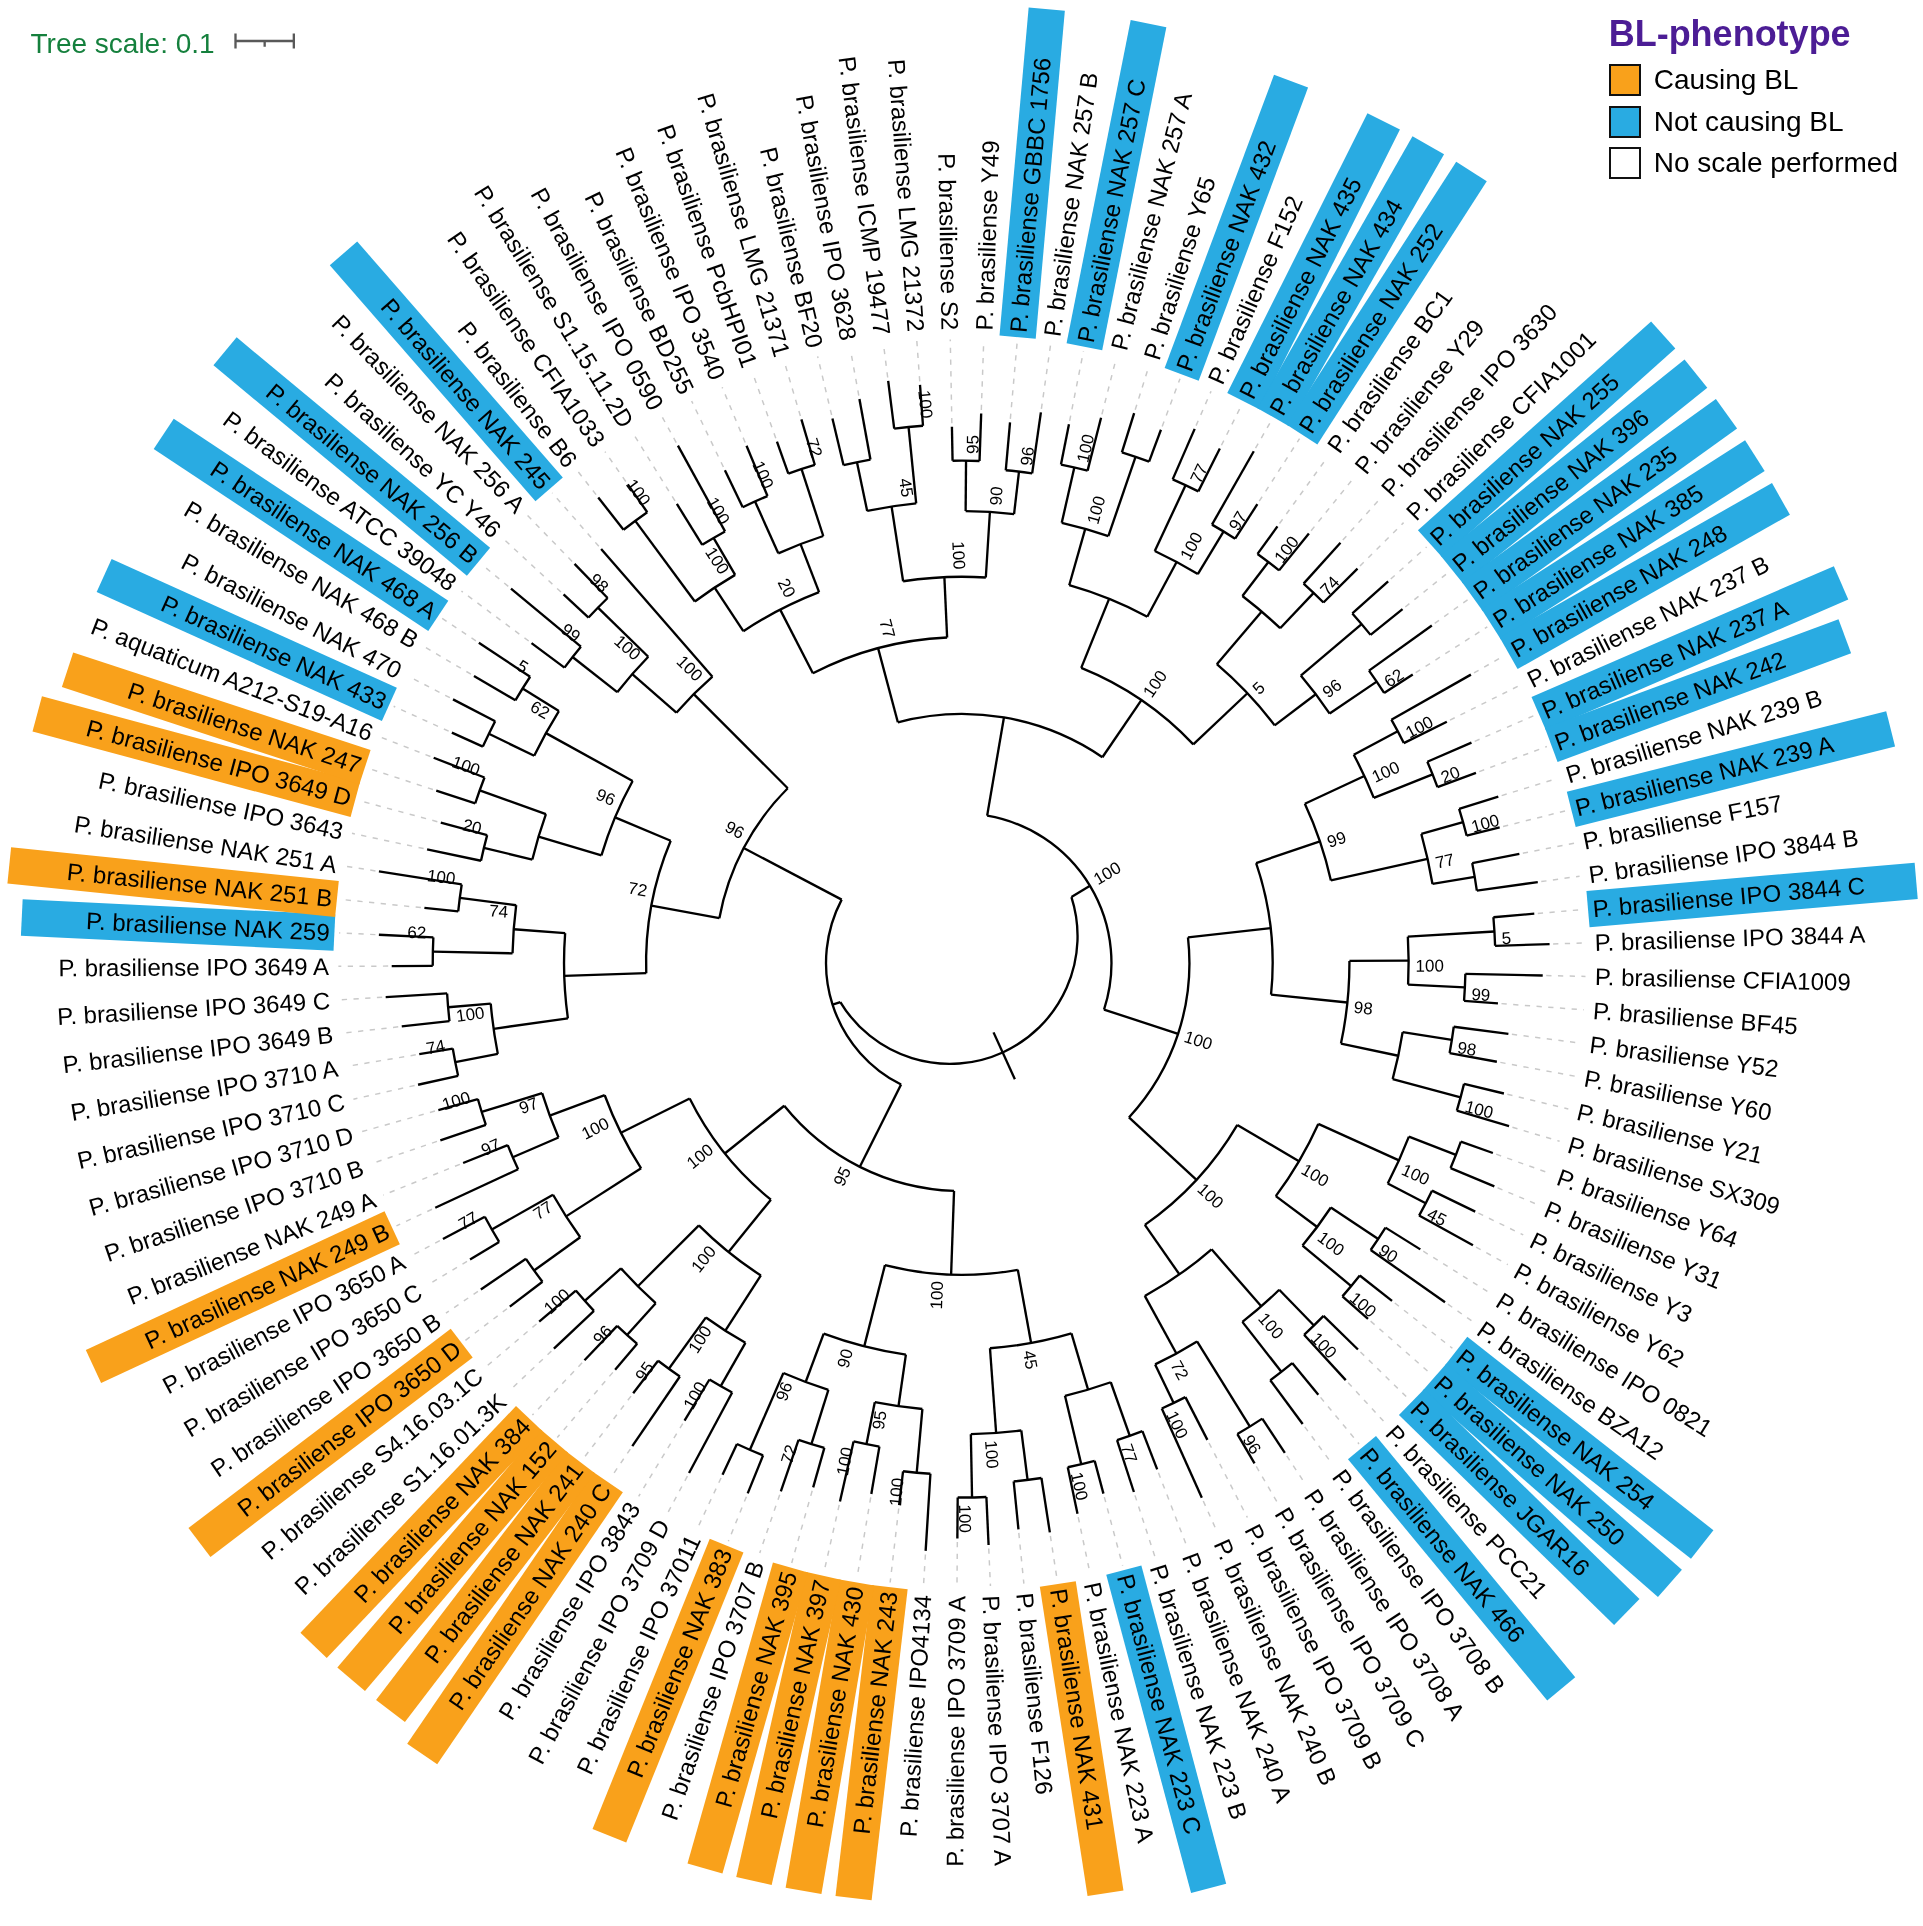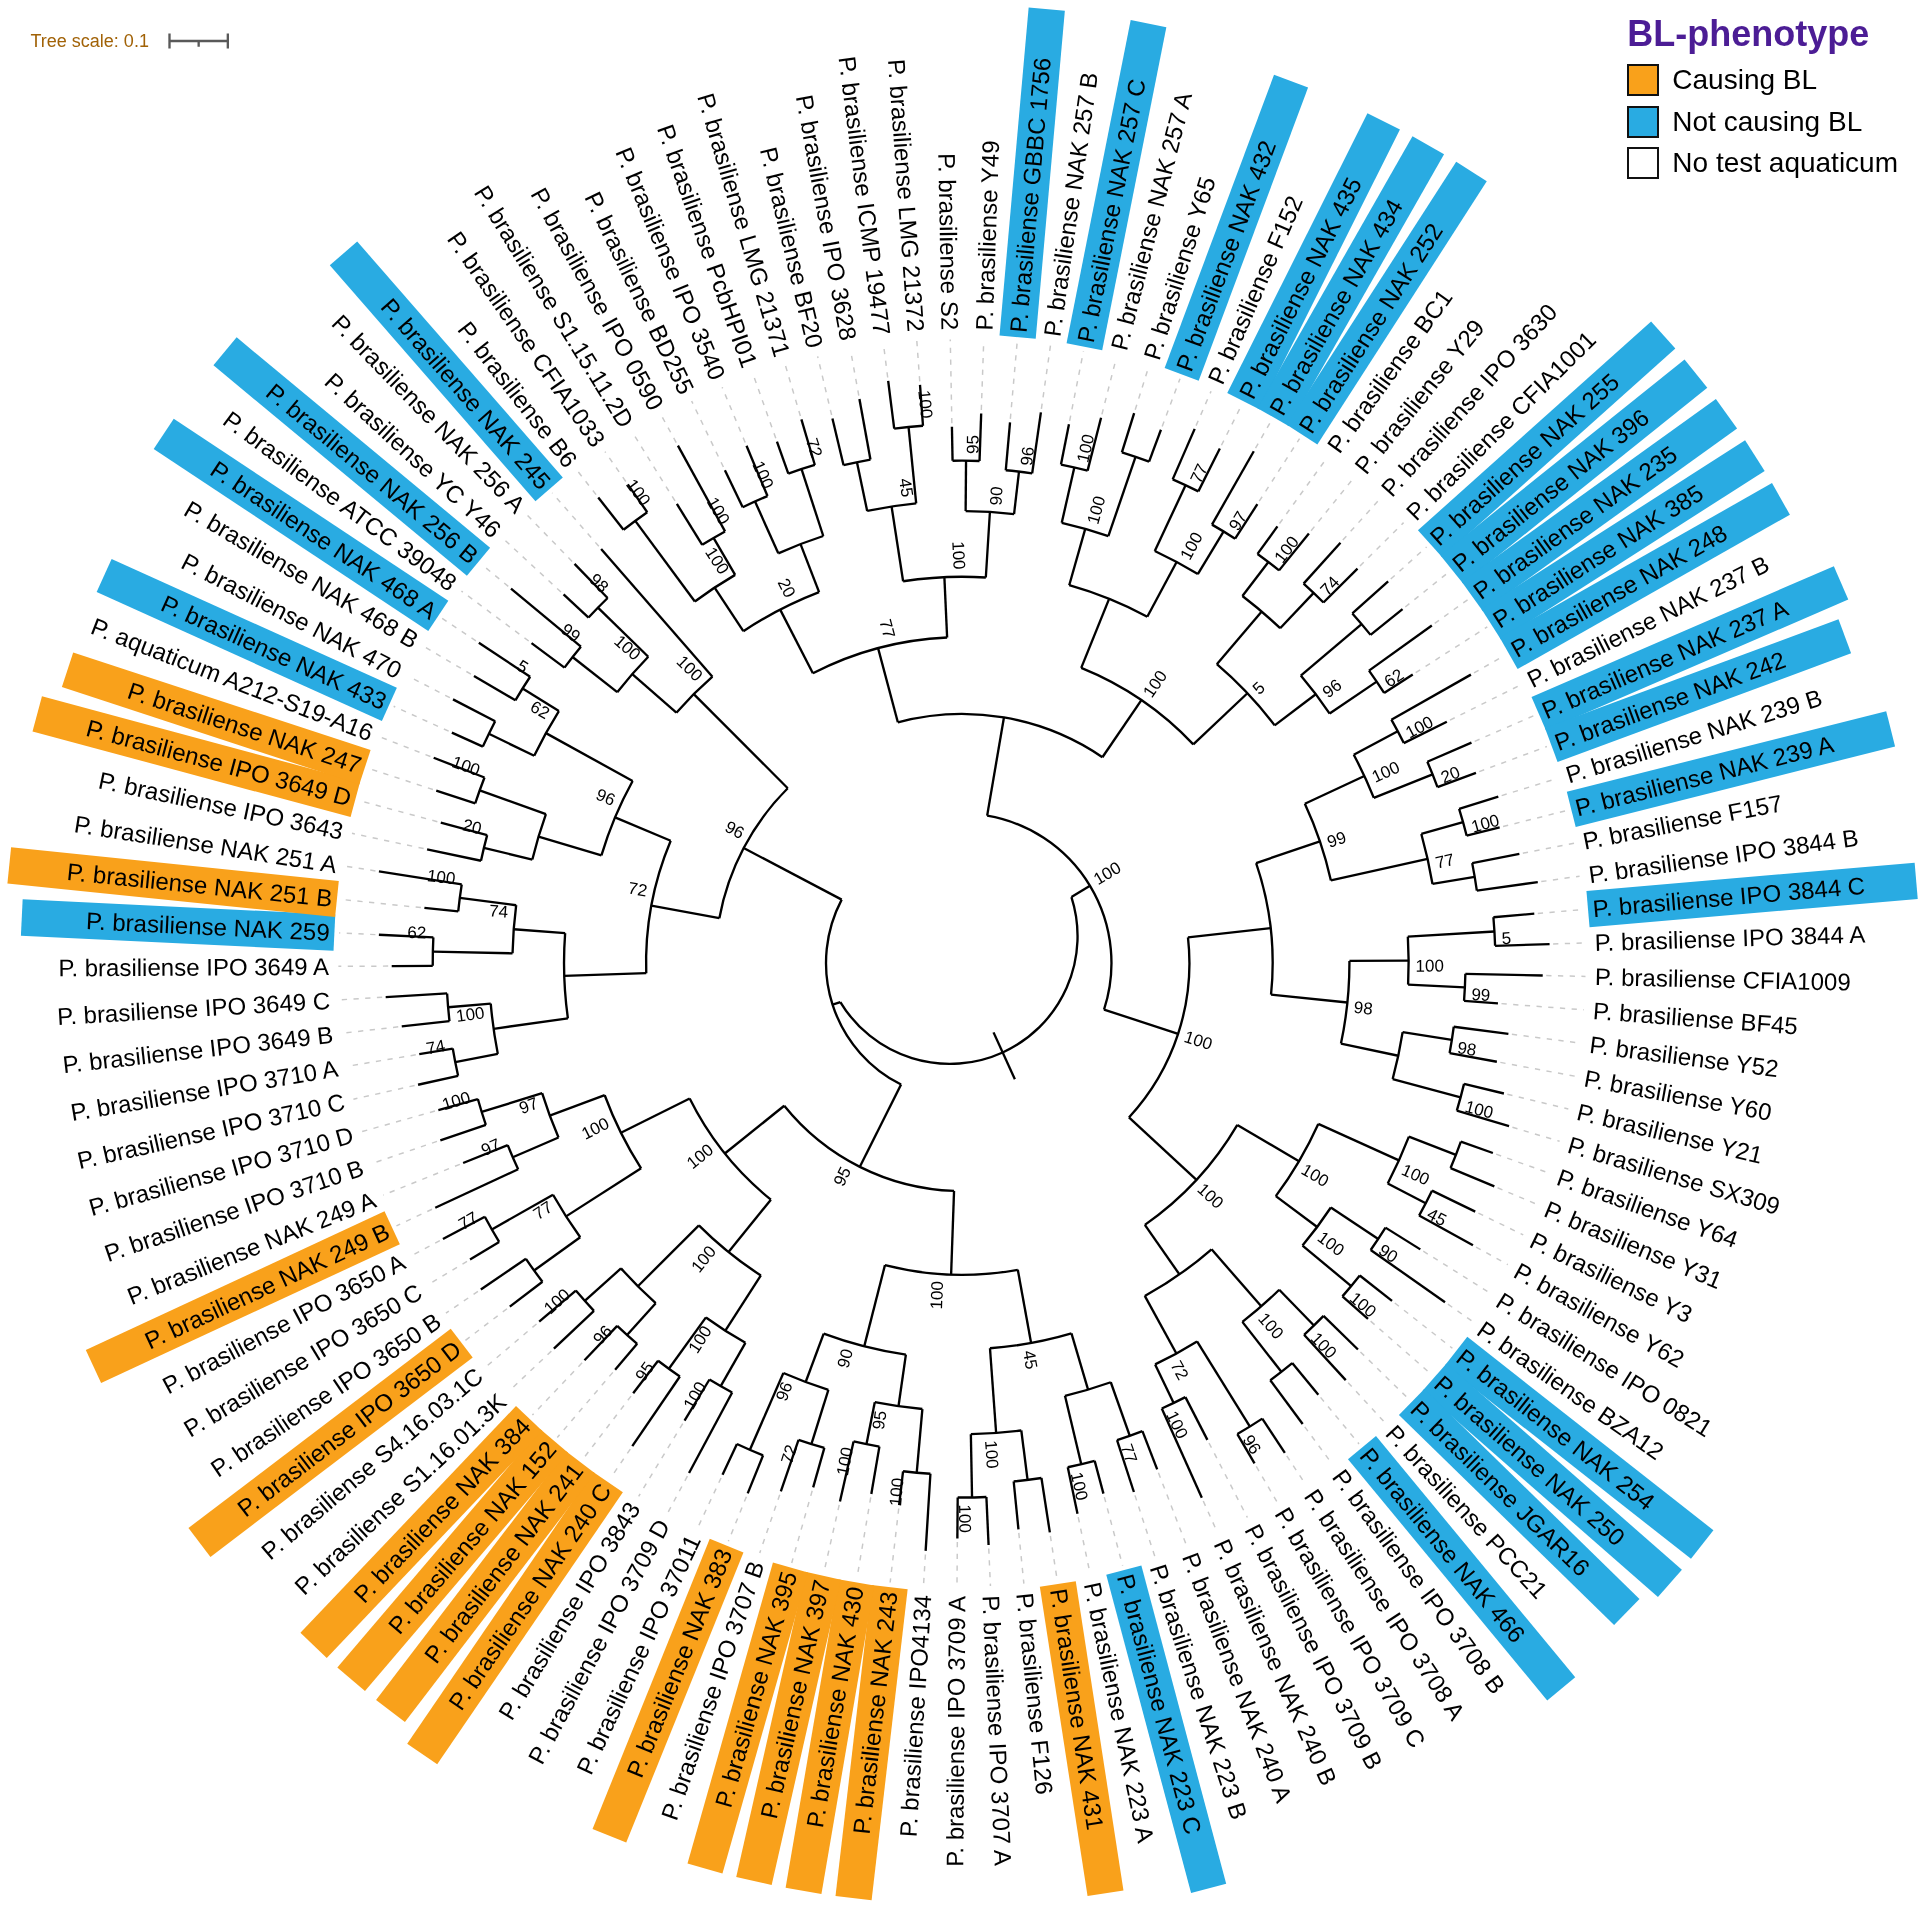--- a/index.html
+++ b/index.html
@@ -1,20 +1,20 @@
 <!DOCTYPE html>
 <html style="font-size:9.4px"><head>
 <meta charset="utf-8">
 <style>
   html,body{margin:0;padding:0}
   body{width:1924px;height:1926px;background:#ffffff;position:relative;
        font-family:"Liberation Sans",sans-serif;overflow:hidden}
   #tree-svg{position:absolute;left:0;top:0}
-  .scale{position:absolute;left:30.5px;top:28px;display:flex;align-items:center;gap:17.6px;
-         color:#a16207;font-size:18px}
+  .scale{position:absolute;left:30.5px;top:28px;display:flex;gap:17.6px;
+         color:#15803d;font-size:28px}
   .legend{position:absolute;right:26px;top:13px}
   .legend-title{font-size:36px;font-weight:bold;color:#4c1d95;margin:0 0 9.4px 0}
   .legend-row{display:flex;align-items:flex-start;gap:13px;margin-bottom:9.4px;font-size:28px;color:#000}
   .swatch{width:32px;height:32px;border:2.9px solid #111;box-sizing:border-box;display:inline-block;background:#fff}
   svg text{font-family:"Liberation Sans",sans-serif;fill:#000}
 </style>
 </head>
 <body>
 
 <svg id="tree-svg" width="1924" height="1926" viewBox="0 0 3282 3286">
@@ -757,16 +757,16 @@
   <div class="legend-row">
     <span class="swatch" style="background-color: rgb(249, 161, 27);"></span>
     <span>Causing BL</span>
   </div>
   <div class="legend-row">
     <span class="swatch" style="background-color: rgb(41, 171, 226);"></span>
     <span>Not causing BL</span>
   </div>
   <div class="legend-row">
     <span class="swatch" style="background-color: rgb(255, 255, 255);"></span>
-    <span>No test aquaticum</span>
+    <span>No scale performed</span>
   </div>
 </div>
 
 
 </body></html>

